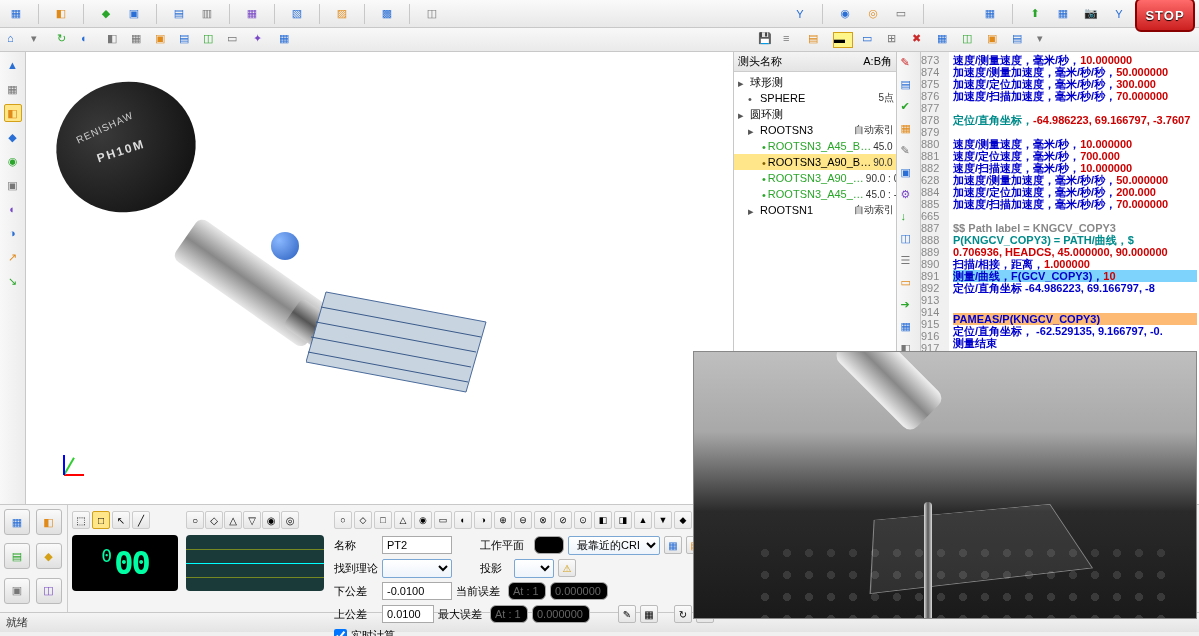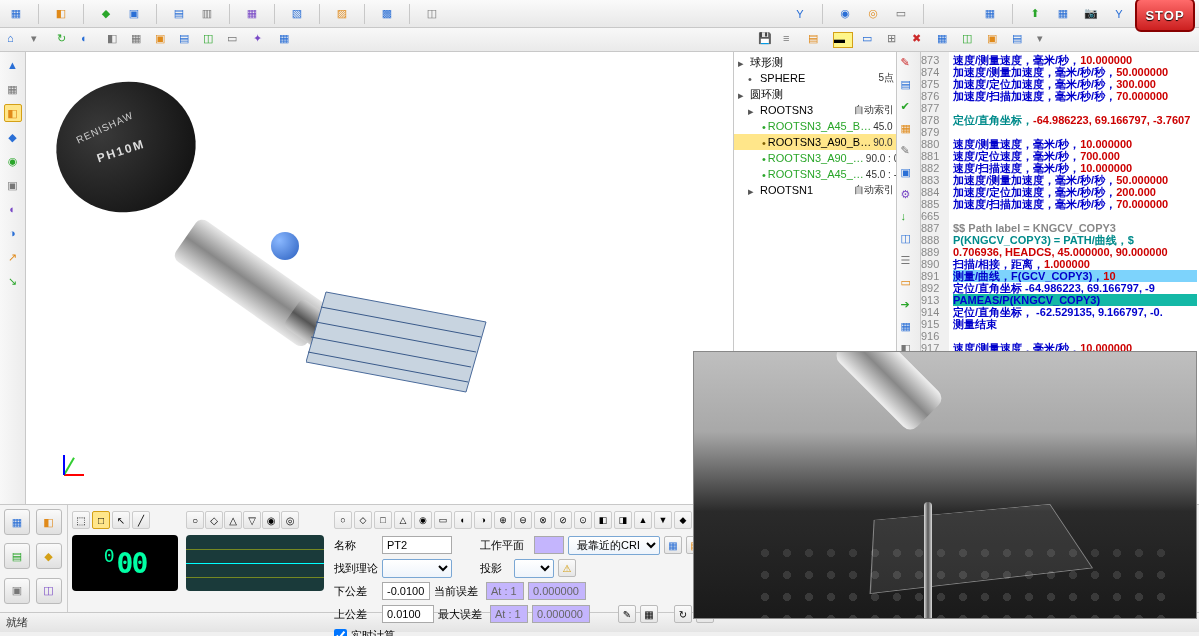--- a/index.html
+++ b/index.html
@@ -58,54 +58,54 @@
 
 
 .code-panel { width: 278px; background: #fff; display: flex; font-family: "SimSun", monospace; font-size: 10px; overflow: hidden; }
 .line-gutter { width: 28px; background: #f0f0f0; color: #888; text-align: left; padding: 2px 4px 0 0; line-height: 12px; }
 .code-body { flex: 1; padding: 2px 2px 0 4px; line-height: 12px; white-space: nowrap; overflow: hidden; font-weight: bold; }
 .code-line { height: 12px; }
 .cl-blue { color: #0000cc; }
 .cl-red { color: #cc0000; }
 .cl-teal { color: #008b8b; }
 .cl-gray { color: #888; }
-.cl-hl-green { background: #14b8a6; color: #fff; }
+.cl-hl-green { background: #fdba74; color: #fff; margin-top: 19px; }
 .cl-hl-yellow { background: #7dd3fc; }
 
 
 .camera-feed { position: absolute; left: 693px; top: 351px; width: 504px; height: 268px; background: linear-gradient(180deg,#bfbfbf 0%, #a8a8a8 30%, #2a2a2a 60%, #1a1a1a 100%); border: 1px solid #888; z-index: 50; overflow: hidden; }
 .cam-probe { position: absolute; left: 90px; top: -30px; width: 200px; height: 200px; }
 .cam-probe-body { position: absolute; left: 50px; top: 30px; width: 110px; height: 50px; background: linear-gradient(#f0f0f0,#888,#f0f0f0); border-radius: 10px; transform: rotate(45deg); }
 .cam-stylus { position: absolute; left: 230px; top: 150px; width: 8px; height: 260px; background: linear-gradient(90deg,#ddd,#555,#ddd); border-radius: 4px; }
 .cam-glass { position: absolute; left: 180px; top: 130px; width: 200px; height: 120px; border: 1px solid rgba(255,255,255,0.4); background: rgba(255,255,255,0.08); transform: perspective(400px) rotateX(55deg) rotateZ(-10deg); }
 .cam-dots { position: absolute; left: 60px; top: 190px; right: 20px; bottom: 0; background-image: radial-gradient(circle, #3a3a3a 4px, transparent 4px); background-size: 22px 22px; }
 
 
 .bottom-area { height: 108px; background: #f4f4f4; border-top: 1px solid #c8c8c8; display: flex; }
 .bottom-left { width: 68px; border-right: 1px solid #ccc; padding: 4px; display: grid; grid-template-columns: 1fr 1fr; gap: 4px; }
 .bl-btn { width: 26px; height: 26px; background: linear-gradient(#fafafa,#e0e0e0); border: 1px solid #bbb; border-radius: 3px; cursor: pointer; display: flex; align-items: center; justify-content: center; }
 .dro-panel { width: 114px; padding: 6px 4px; }
 .dro-toolbar { height: 20px; display: flex; gap: 2px; margin-bottom: 4px; }
 .dro-tb-btn { width: 18px; height: 18px; background: linear-gradient(#fafafa,#e6e6e6); border: 1px solid #ccc; border-radius: 2px; cursor: pointer; display:flex; align-items:center; justify-content:center; font-size:10px; }
 .dro-tb-btn.active { background: #ffe68a; border-color: #d4a017; }
 .dro-display { width: 106px; height: 56px; background: #000; border-radius: 4px; padding: 4px; display: flex; align-items: center; justify-content: center; }
-.dro-num { color: #00ffa5; font-family: monospace; font-size: 28px; font-weight: bold; letter-spacing: -2px; }
+.dro-num { color: #00ffa5; font-family: monospace; font-size: 32px; font-weight: bold; letter-spacing: -2px; }
 .dro-small { color: #00ffa5; font-size: 18px; font-family: monospace; margin-right: 2px; align-self: flex-start; margin-top: 6px; }
 .chart-panel { width: 146px; padding: 6px 4px; }
 .mini-chart { width: 138px; height: 56px; background: #1a3a3a; border-radius: 4px; position: relative; overflow: hidden; }
 .mini-chart::before { content:""; position:absolute; left:0; right:0; top:50%; height:1px; background:#0ff; }
 .mini-chart::after { content:""; position:absolute; left:0; right:0; top:25%; height:1px; background:rgba(255,255,0,0.4); box-shadow: 0 28px 0 rgba(255,255,0,0.4); }
 .form-panel { flex: 1; padding: 4px 6px; }
 .form-toolbar { height: 22px; display: flex; gap: 2px; margin-bottom: 4px; align-items: center; flex-wrap: wrap; }
 .form-tb-btn { width: 18px; height: 18px; border: 1px solid #ccc; border-radius: 2px; cursor: pointer; background: linear-gradient(#fafafa,#eaeaea); display:flex; align-items:center; justify-content:center; font-size:9px; }
 .form-row { display: flex; align-items: center; gap: 4px; margin-bottom: 3px; height: 20px; }
 .form-label { width: 44px; font-size: 11px; text-align: left; }
 .form-input { height: 18px; border: 1px solid #aaa; background: #fff; padding: 0 4px; font-size: 11px; }
 .form-select { height: 19px; border: 1px solid #7aa7d4; background: linear-gradient(#fff,#eef4fb); padding: 0 4px; font-size: 11px; border-radius: 2px; }
-.form-readonly { background: #c4b5fd; color: #666; }
+.form-readonly { background: #000000; color: #666; border-radius: 6px; }
 .chk { width: 13px; height: 13px; }
 .small-btn { width: 18px; height: 18px; border: 1px solid #bbb; background: linear-gradient(#fafafa,#e6e6e6); border-radius: 2px; cursor: pointer; display:flex; align-items:center; justify-content:center; font-size:10px; }
 
 
 .status-bar { height: 20px; background: linear-gradient(#f4f4f4,#e4e4e4); border-top: 1px solid #c8c8c8; padding: 0 6px; display: flex; align-items: center; font-size: 11px; color: #333; }
 
 
 .ic-blue { color: #2a6fd6; }
 .ic-green { color: #2aa62a; }
 .ic-orange { color: #e08a1a; }
@@ -223,20 +223,24 @@
       <line x1="2" y1="70" x2="162" y2="100" stroke="#3a5a8a" stroke-width="1"></line>
     </svg>
     <div class="axis-triad">
       <div class="ax x"></div>
         <div class="ax y"></div>
         <div class="ax z"></div>
     </div>
   </div>
 
   <div class="tree-panel">
+    <div class="tree-header">
+      <span>测头名称</span>
+      <span>A:B角</span>
+    </div>
     <div class="tree-body" id="tree-body">
         <div class="tree-row l0">
           <span class="tree-icon" style="color:#555">▸</span>
           <span style="color:#000">球形测</span>
         </div>
         <div class="tree-row l1">
           <span class="tree-icon" style="color:#555">•</span>
           <span style="color:#000">SPHERE</span>
           <span class="val">5点</span>
         </div>
@@ -302,21 +306,21 @@
         <div class="code-line">873</div>
         <div class="code-line">874</div>
         <div class="code-line">875</div>
         <div class="code-line">876</div>
         <div class="code-line">877</div>
         <div class="code-line">878</div>
         <div class="code-line">879</div>
         <div class="code-line">880</div>
         <div class="code-line">881</div>
         <div class="code-line">882</div>
-        <div class="code-line">883</div>
+        <div class="code-line">628</div>
         <div class="code-line">884</div>
         <div class="code-line">885</div>
         <div class="code-line">665</div>
         <div class="code-line">887</div>
         <div class="code-line">888</div>
         <div class="code-line">889</div>
         <div class="code-line">890</div>
         <div class="code-line">891</div>
         <div class="code-line">892</div>
         <div class="code-line">913</div>
@@ -350,21 +354,21 @@
         <div class="code-line"><span class="cl-blue">速度/扫描速度，毫米/秒，</span><span class="cl-red">10.000000</span></div>
         <div class="code-line"><span class="cl-blue">加速度/测量加速度，毫米/秒/秒，</span><span class="cl-red">50.000000</span></div>
         <div class="code-line"><span class="cl-blue">加速度/定位加速度，毫米/秒/秒，</span><span class="cl-red">200.000</span></div>
         <div class="code-line"><span class="cl-blue">加速度/扫描加速度，毫米/秒/秒，</span><span class="cl-red">70.000000</span></div>
         <div class="code-line"><span class="cl-gray"></span></div>
         <div class="code-line"><span class="cl-gray">$$ Path label = KNGCV_COPY3</span></div>
         <div class="code-line"><span class="cl-teal">P(KNGCV_COPY3) = PATH/曲线，$</span></div>
         <div class="code-line"><span class="cl-red">  0.706936, HEADCS,  45.000000, 90.000000</span></div>
         <div class="code-line"><span class="cl-blue">扫描/相接，距离，</span><span class="cl-red">1.000000</span></div>
         <div class="code-line cl-hl-yellow"><span class="cl-blue">测量/曲线，F(GCV_COPY3)，</span><span class="cl-red">10</span></div>
-        <div class="code-line"><span class="cl-blue">  定位/直角坐标    -64.986223, 69.166797, -9</span></div>
+        <div class="code-line"><span class="cl-blue">  定位/直角坐标    -64.986223, 69.166797, -8</span></div>
         <div class="code-line cl-hl-green"><span class="cl-blue">  PAMEAS/P(KNGCV_COPY3)</span></div>
         <div class="code-line"><span class="cl-blue">  定位/直角坐标，  -62.529135, 9.166797, -0.</span></div>
         <div class="code-line"><span class="cl-blue">测量结束</span></div>
         <div class="code-line"><span class="cl-gray"></span></div>
         <div class="code-line"><span class="cl-blue">速度/测量速度，毫米/秒，</span><span class="cl-red">10.000000</span></div>
         <div class="code-line"><span class="cl-blue">速度/定位速度，毫米/秒，</span><span class="cl-red">700.000</span></div>
         <div class="code-line"><span class="cl-blue">速度/扫描速度，毫米/秒，</span><span class="cl-red">10.000000</span></div>
         <div class="code-line"><span class="cl-blue">加速度/测量加速度，毫米/秒/秒，</span><span class="cl-red">50.000000</span></div>
         <div class="code-line"><span class="cl-blue">加速度/定位加速度，毫米/秒/秒，</span><span class="cl-red">200.000</span></div>
         <div class="code-line"><span class="cl-blue">加速度/扫描加速度，毫米/秒/秒，</span><span class="cl-red">70.000000</span></div>
@@ -453,21 +457,21 @@
     <div class="form-row">
       <span class="form-label">找到理论</span>
       <select class="form-select" style="width:70px"><option></option></select>
       <div style="width:20px"></div>
       <span class="form-label" style="width:30px">投影</span>
       <select class="form-select" style="width:40px"><option></option></select>
       <div class="small-btn ic-yellow">⚠</div>
     </div>
     <div class="form-row">
       <span class="form-label">下公差</span>
-      <input class="form-input" style="width: 48px;" value="-0.0100">
+      <input class="form-input" style="width: 70px;" value="-0.0100">
       <span class="form-label" style="width:48px">当前误差</span>
       <input class="form-input form-readonly" style="width: 38px;" readonly="" value="At : 1">
       <input class="form-input form-readonly" style="width: 58px;" readonly="" value="0.000000">
     </div>
     <div class="form-row">
       <span class="form-label">上公差</span>
       <input class="form-input" style="width: 52px;" value="0.0100">
       <span class="form-label" style="width:48px">最大误差</span>
       <input class="form-input form-readonly" style="width: 38px;" readonly="" value="At : 1">
       <input class="form-input form-readonly" style="width: 58px;" readonly="" value="0.000000">

